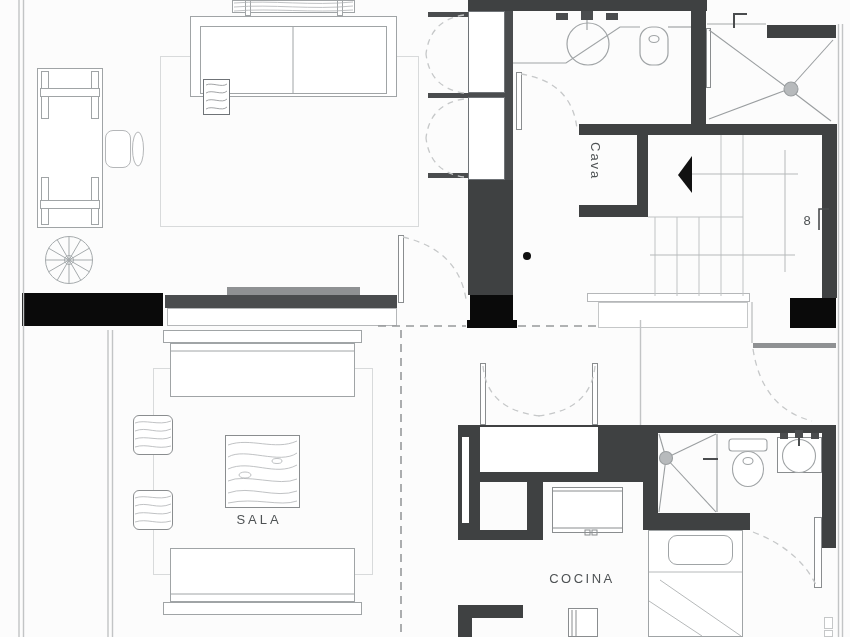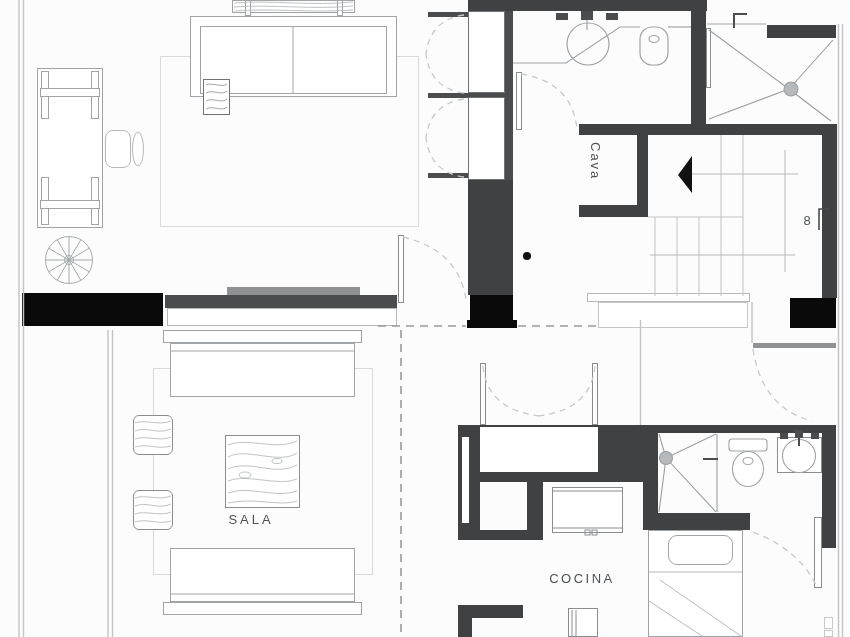--- a/index.html
+++ b/index.html
@@ -267,15 +267,15 @@
         <path d="M3 46 C 20 38, 55 52, 72 44"></path>
       <path d="M3 58 C 25 50, 50 64, 72 56"></path>
         <path d="M3 68 C 30 62, 55 72, 72 66"></path>
       <ellipse cx="20" cy="40" rx="6" ry="3"></ellipse>
         <ellipse cx="52" cy="26" rx="5" ry="2.5"></ellipse>
     </g>
   </svg>
 
   <div class="lbl-v" style="left:588px;top:142px;height:60px;letter-spacing:2px;">Cava</div>
   <div class="lbl" style="left:799px;top:213px;width:16px;letter-spacing:0;">8</div>
-  <div class="lbl" style="left:212px;top:512px;width:78px;">SALA</div>
+  <div class="lbl" style="left:220px;top:512px;width:78px;">SALA</div>
   <div class="lbl" style="left:538px;top:571px;width:88px;letter-spacing:2.5px;">COCINA</div>
 </div>
 
 </body></html>

